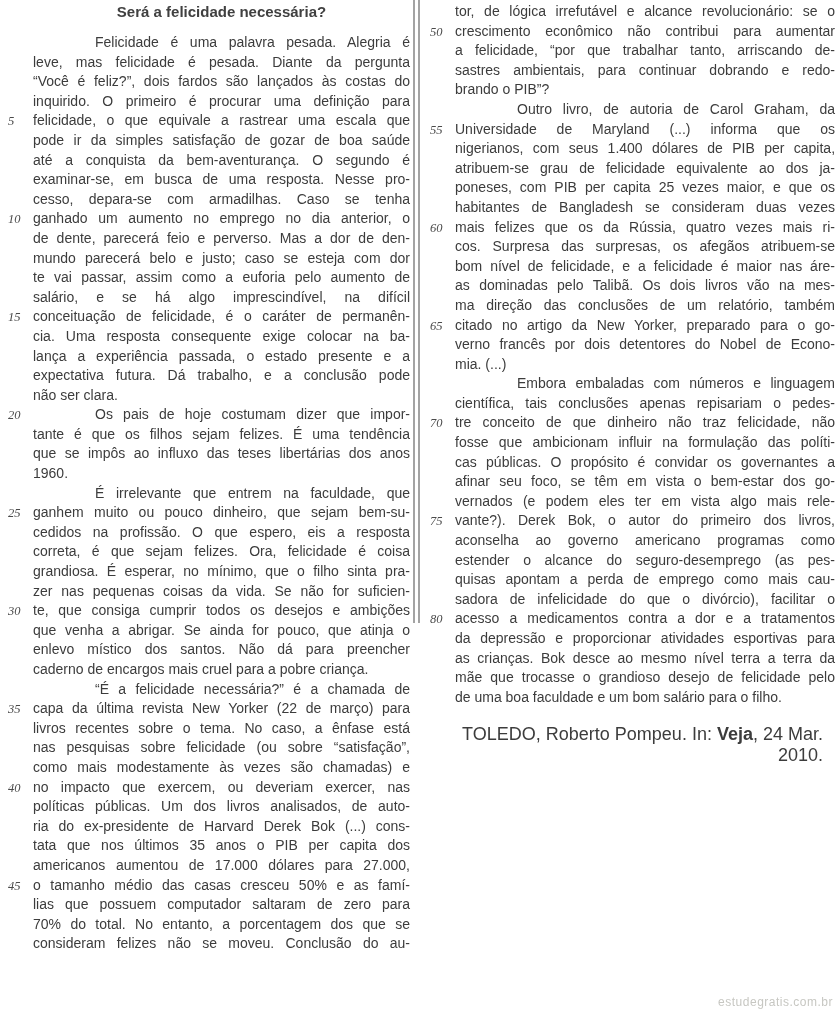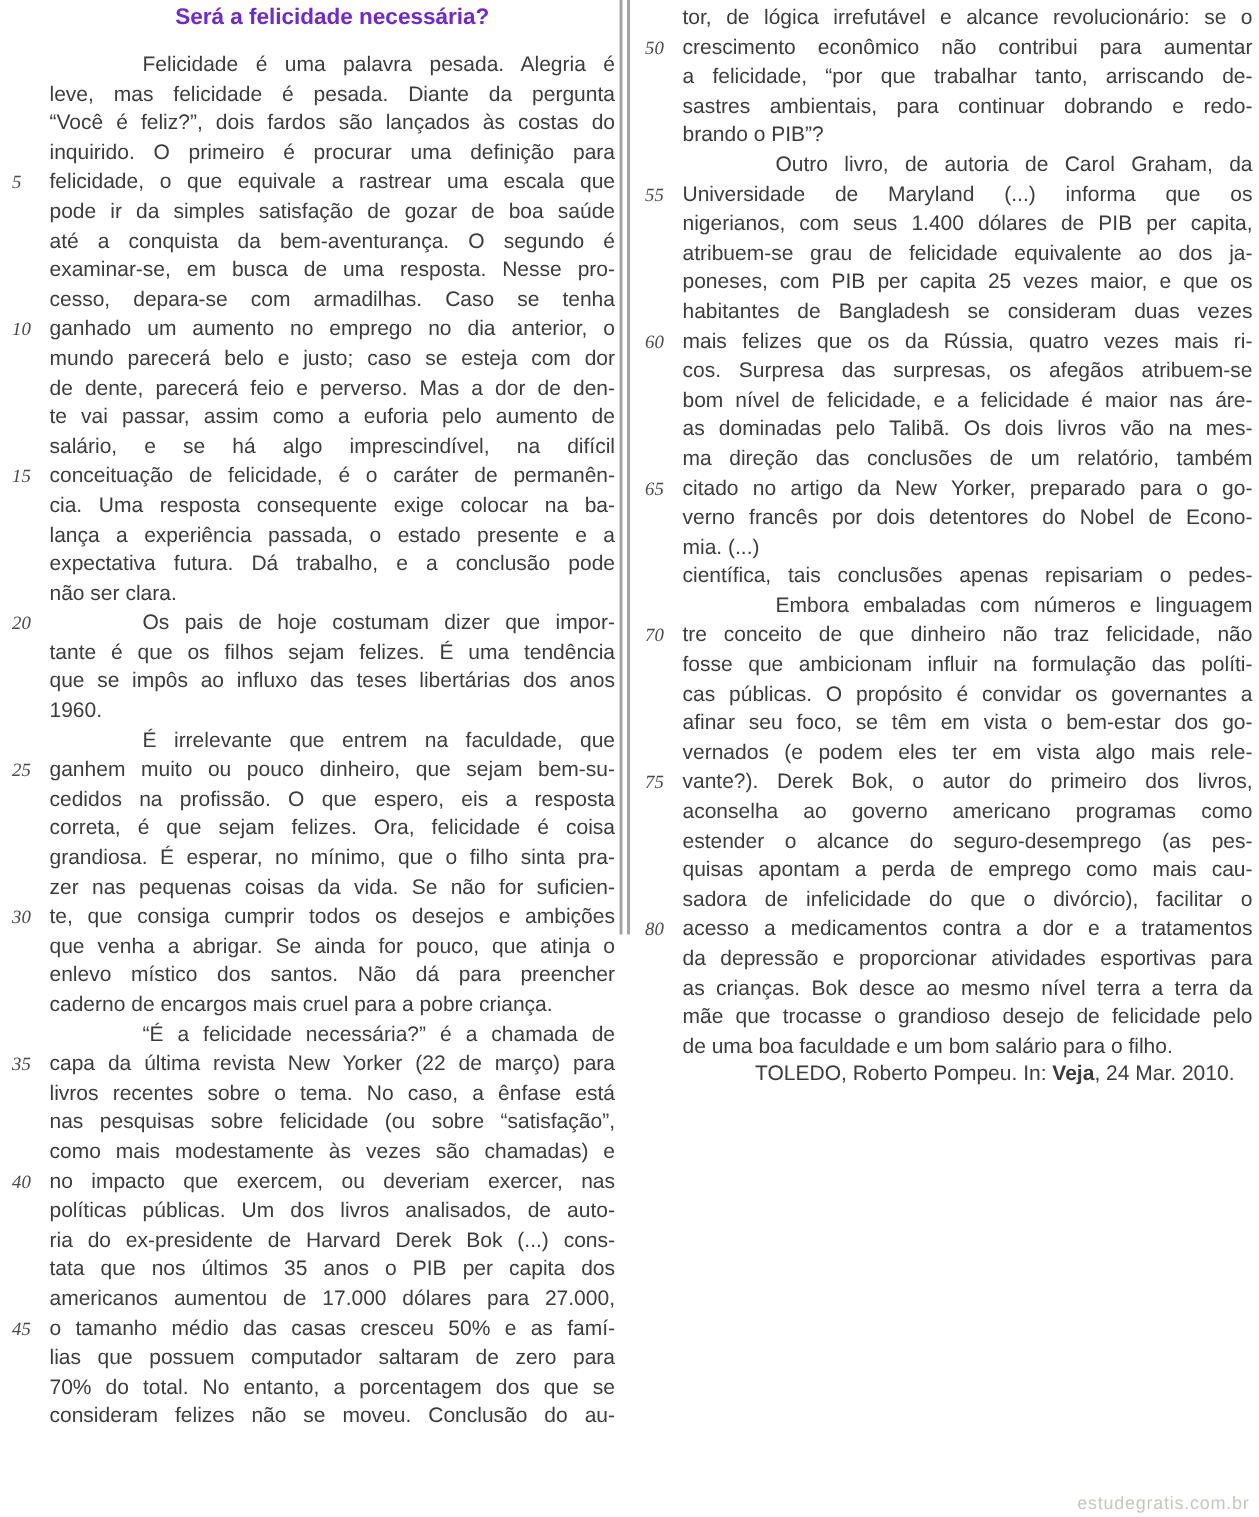--- a/index.html
+++ b/index.html
@@ -8,21 +8,21 @@
     font-family:"Liberation Sans","DejaVu Sans",sans-serif;
     color:#3c3c3c;overflow:hidden;
   }
   .page{position:absolute;inset:0;}
   
   .col{position:absolute;top:0;}
   .col-left{left:0;width:410px;padding-top:2px;}
   .col-right{left:420px;width:335px;padding-top:2px;}
   .doc-title{
     margin:1px 0 12px 33px;width:377px;text-align:center;
-    font-weight:bold;font-size:15px;line-height:18px;color:#6d28d9;
+    font-weight:bold;font-size:15px;line-height:18px;color:#404040;
   }
   .line{display:flex;height:19.6px;align-items:baseline;}
   .num{
     flex:0 0 33px;box-sizing:border-box;padding-left:8px;
     font-family:"Liberation Serif","DejaVu Serif",serif;
     font-style:italic;font-size:12.5px;color:#4a4a4a;
   }
   .col-right .num{flex:0 0 35px;padding-left:10px;}
   .txt{
     display:block;flex:0 0 377px;box-sizing:border-box;
@@ -35,22 +35,22 @@
   .txt.ind{padding-left:62px;}
   .it{}
   .bd{font-weight:bold;}
   
   .divider{
     position:absolute;left:413px;top:0;height:623px;width:3px;
     border-left:2px solid #a3a3a3;border-right:2px solid #a3a3a3;
   }
   
   .citation{
-    margin-left:35px;width:380px;box-sizing:border-box;
-    text-align:right;padding-right:12px;font-size:14px;color:#3c3c3c;
+    margin-top:17px;margin-left:35px;width:380px;box-sizing:border-box;
+    text-align:right;padding-right:12px;font-size:18px;color:#3c3c3c;
   }
   
   .watermark{
     position:absolute;right:6px;bottom:2px;
     font-size:12px;letter-spacing:0.5px;color:#c7c7c2;text-align:center;
   }
 </style>
 </head>
 <body>
 
@@ -94,25 +94,25 @@
         <div class="line">
           <span class="num"></span>
           <span class="txt">cesso, depara-se com armadilhas. Caso se tenha</span>
         </div>
         <div class="line">
           <span class="num">10</span>
           <span class="txt">ganhado um aumento no emprego no dia anterior, o</span>
         </div>
         <div class="line">
           <span class="num"></span>
+          <span class="txt">de dente, parecerá feio e perverso. Mas a dor de den-</span>
+        </div>
+        <div class="line">
+          <span class="num"></span>
           <span class="txt">mundo parecerá belo e justo; caso se esteja com dor</span>
-        </div>
-        <div class="line">
-          <span class="num"></span>
-          <span class="txt">de dente, parecerá feio e perverso. Mas a dor de den-</span>
         </div>
         <div class="line">
           <span class="num"></span>
           <span class="txt">te vai passar, assim como a euforia pelo aumento de</span>
         </div>
         <div class="line">
           <span class="num"></span>
           <span class="txt">salário, e se há algo imprescindível, na difícil</span>
         </div>
         <div class="line">
@@ -325,25 +325,25 @@
         <div class="line">
           <span class="num"></span>
           <span class="txt">verno francês por dois detentores do Nobel de Econo-</span>
         </div>
         <div class="line">
           <span class="num"></span>
           <span class="txt nojust">mia. (...)</span>
         </div>
         <div class="line">
           <span class="num"></span>
+          <span class="txt ind">Embora embaladas com números e linguagem</span>
+        </div>
+        <div class="line">
+          <span class="num"></span>
           <span class="txt">científica, tais conclusões apenas repisariam o pedes-</span>
-        </div>
-        <div class="line">
-          <span class="num"></span>
-          <span class="txt ind">Embora embaladas com números e linguagem</span>
         </div>
         <div class="line">
           <span class="num">70</span>
           <span class="txt">tre conceito de que dinheiro não traz felicidade, não</span>
         </div>
         <div class="line">
           <span class="num"></span>
           <span class="txt">fosse que ambicionam influir na formulação das políti-</span>
         </div>
         <div class="line">

